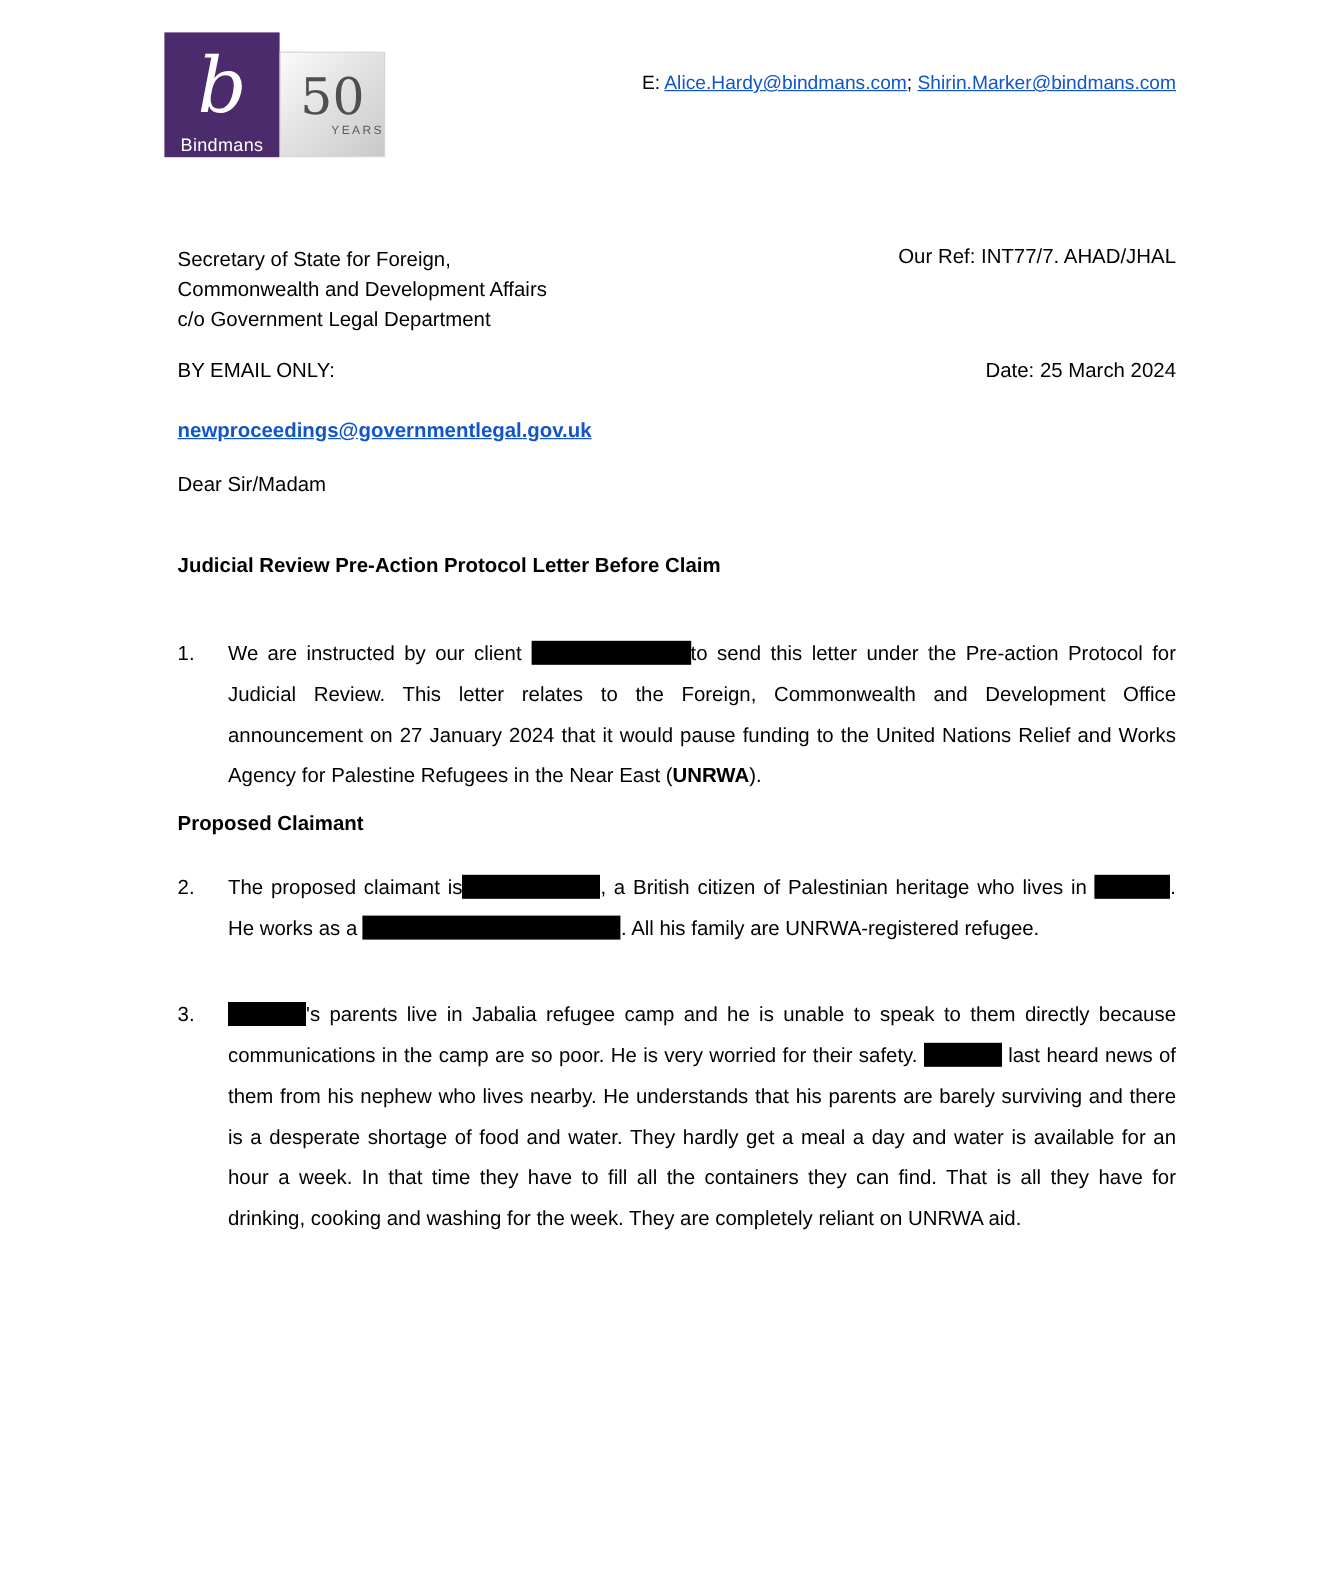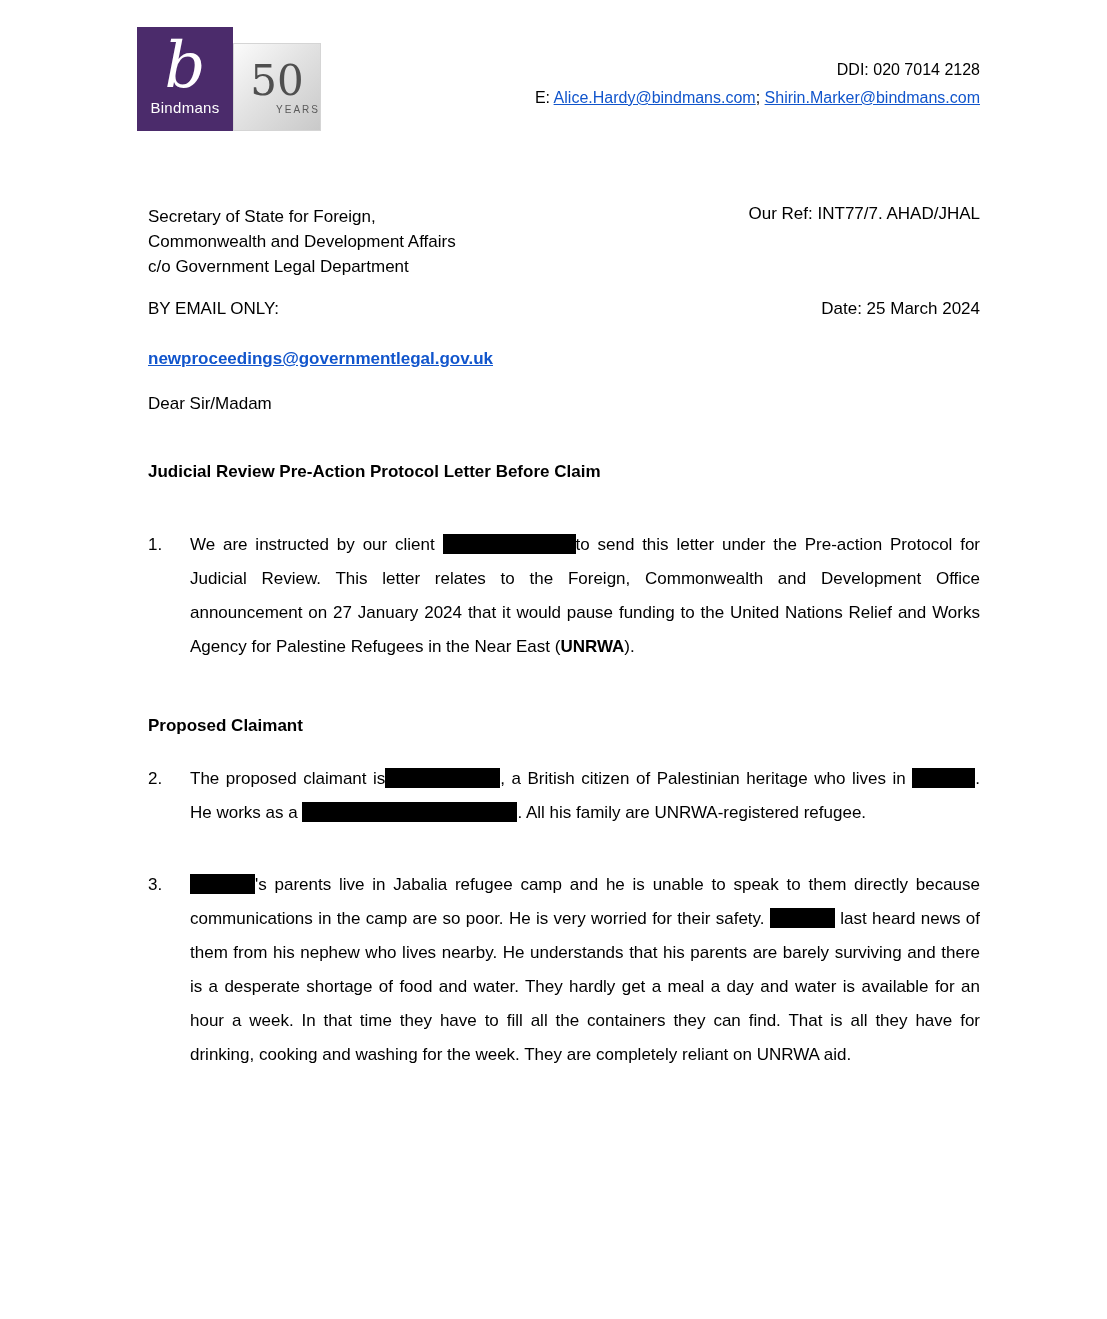--- a/index.html
+++ b/index.html
@@ -24,21 +24,21 @@
   .logo{display:flex;margin-left:-11px;}
   .logo-purple{
     width:96px;height:104px;background:var(--brand-purple);
     display:flex;flex-direction:column;align-items:center;
   }
   .logo-glyph{
     flex:1;display:flex;align-items:center;justify-content:center;
     font-family:"DejaVu Serif", serif;font-style:italic;
     font-size:64px;line-height:1;color:#fff;padding-top:4px;
   }
-  .logo-brand{color:#fff;font-size:15px;padding-bottom:15px;letter-spacing:.3px;}
+  .logo-brand{color:#fff;font-size:15px;padding-bottom:1px;letter-spacing:.3px;}
   .logo-badge{
     width:88px;height:88px;margin-top:16px;
     background:linear-gradient(135deg,#fbfbfb 0%,#e3e3e3 45%,#c9c9c9 100%);
     display:flex;flex-direction:column;align-items:center;justify-content:center;
     border:1px solid #d5d5d5;
   }
   .badge-num{font-size:42px;line-height:1;color:var(--badge-text);font-family:"DejaVu Serif", serif;}
   .badge-label{font-size:10px;letter-spacing:2px;color:#5a5a5a;align-self:flex-end;margin-top:2px;}
 
   .contact{text-align:right;margin-top:34px;font-size:16px;}
@@ -59,21 +59,21 @@
   .salutation{margin-top:22px;font-size:17px;}
   .subject{margin-top:48px;font-size:17px;font-weight:bold;}
 
   
   .para{display:flex;font-size:17px;line-height:34px;}
   .para-1{margin-top:46px;}
   .para-2{margin-top:26px;}
   .para-3{margin-top:38px;}
   .num{width:42px;flex-shrink:0;}
   .ptext{flex:1;text-align:justify;}
-  .section-heading{margin-top:52px;font-size:17px;font-weight:bold;}
+  .section-heading{margin-top:13px;font-size:17px;font-weight:bold;}
   .b{font-weight:bold;}
   .redact{
     display:inline-block;height:20px;background:var(--redaction-black);
     vertical-align:-4px;
   }
 </style>
 </head>
 <body>
 
 <div class="page">
@@ -83,21 +83,20 @@
       <div class="logo-purple">
         <div class="logo-glyph">b</div>
         <div class="logo-brand">Bindmans</div>
       </div>
       <div class="logo-badge">
         <div class="badge-num">50</div>
         <div class="badge-label">YEARS</div>
       </div>
     </div>
     <div class="contact">
-      <div class="ddi">DDI: 020 7014 2128</div>
       <div class="emails"><span>E: </span><a class="blue-link">Alice.Hardy@bindmans.com</a><span>; </span><a class="blue-link">Shirin.Marker@bindmans.com</a></div>
     </div>
   </div>
 
   <div class="addr-row">
     <div class="recipient">
       <div>Secretary of State for Foreign,</div>
       <div>Commonwealth and Development Affairs</div>
       <div>c/o Government Legal Department</div>
     </div>

